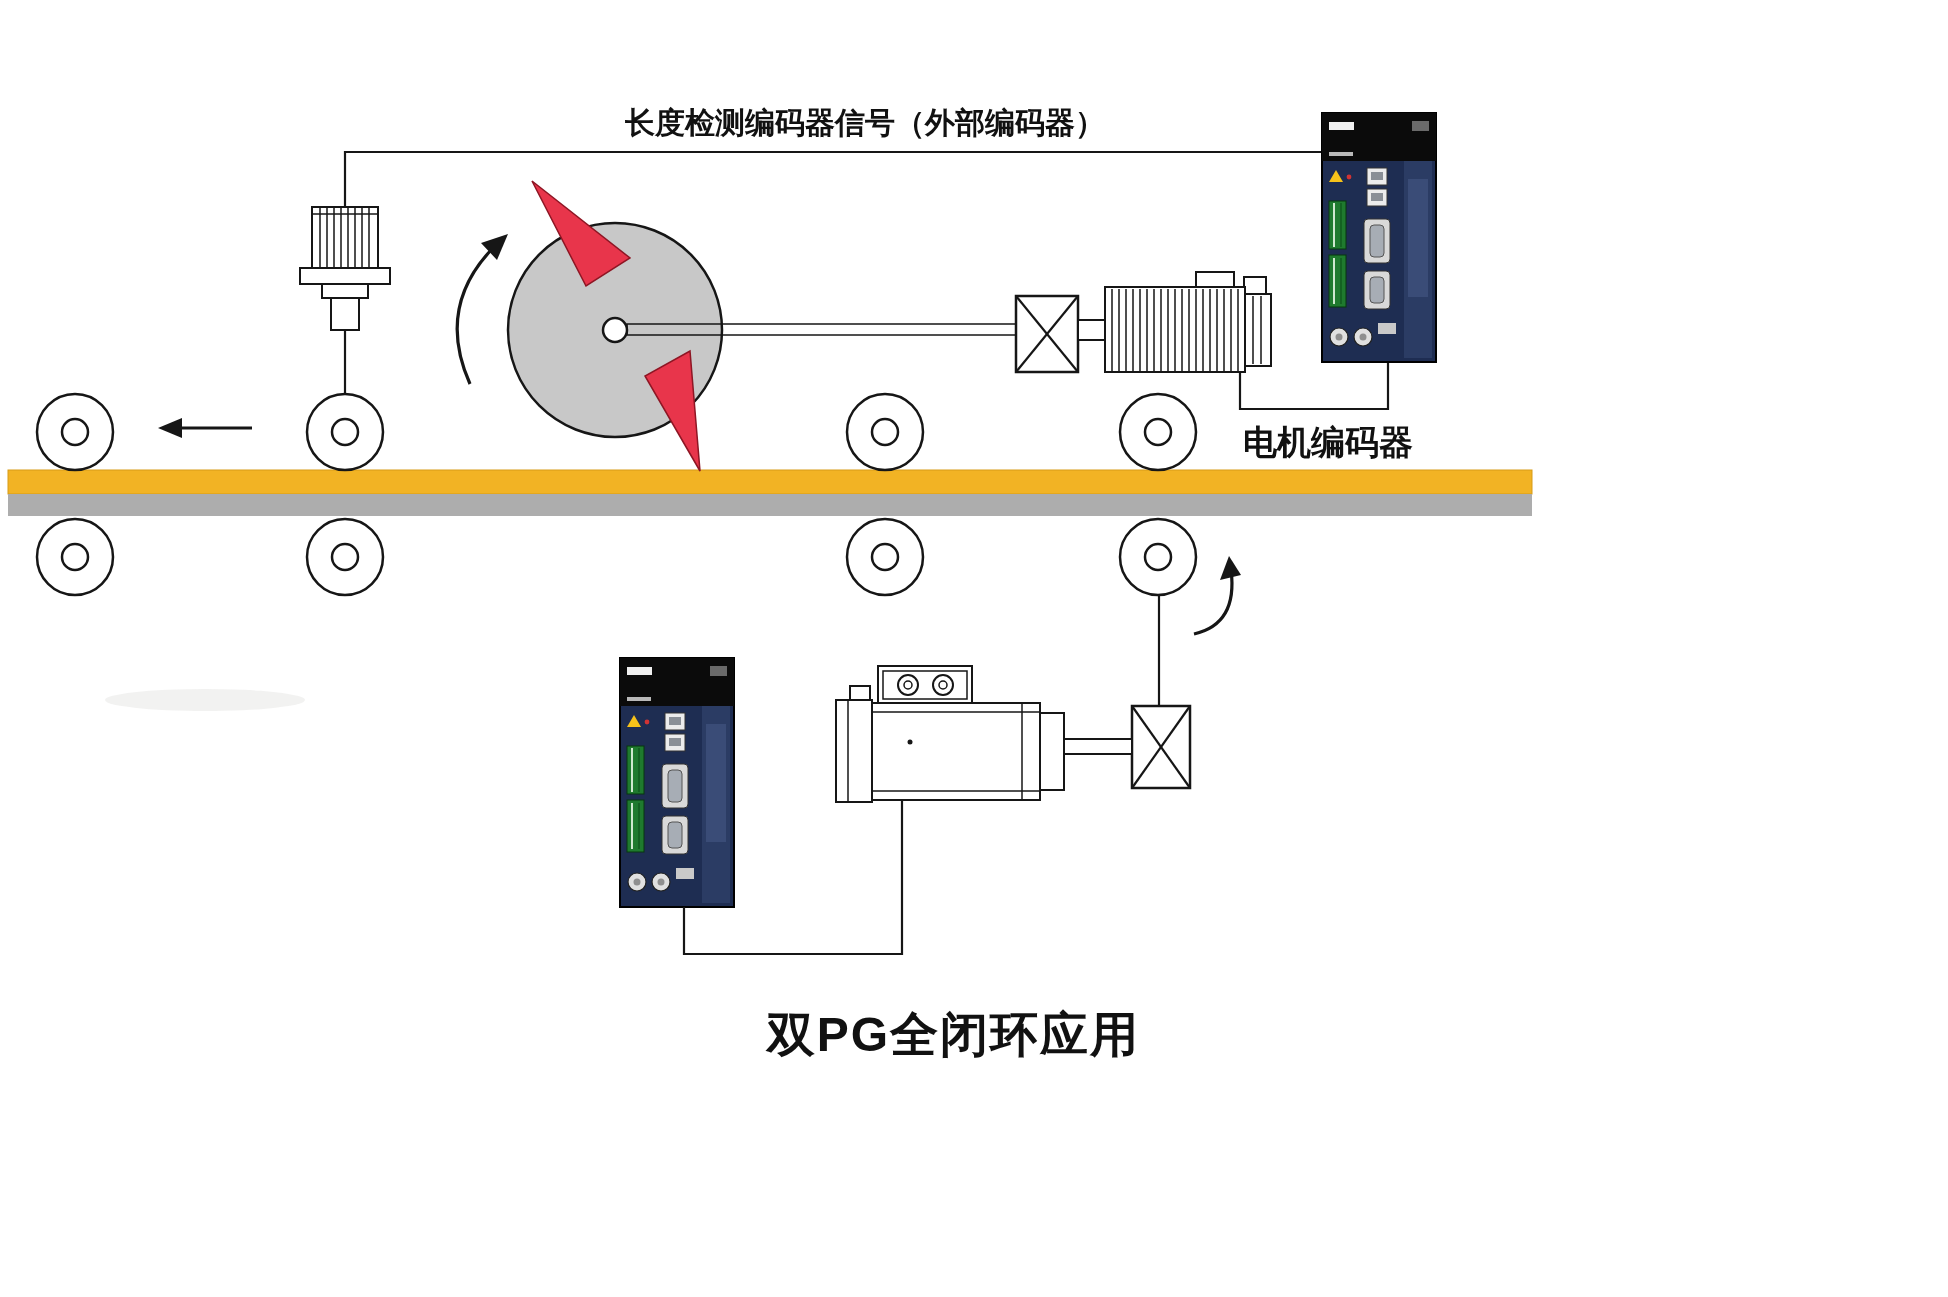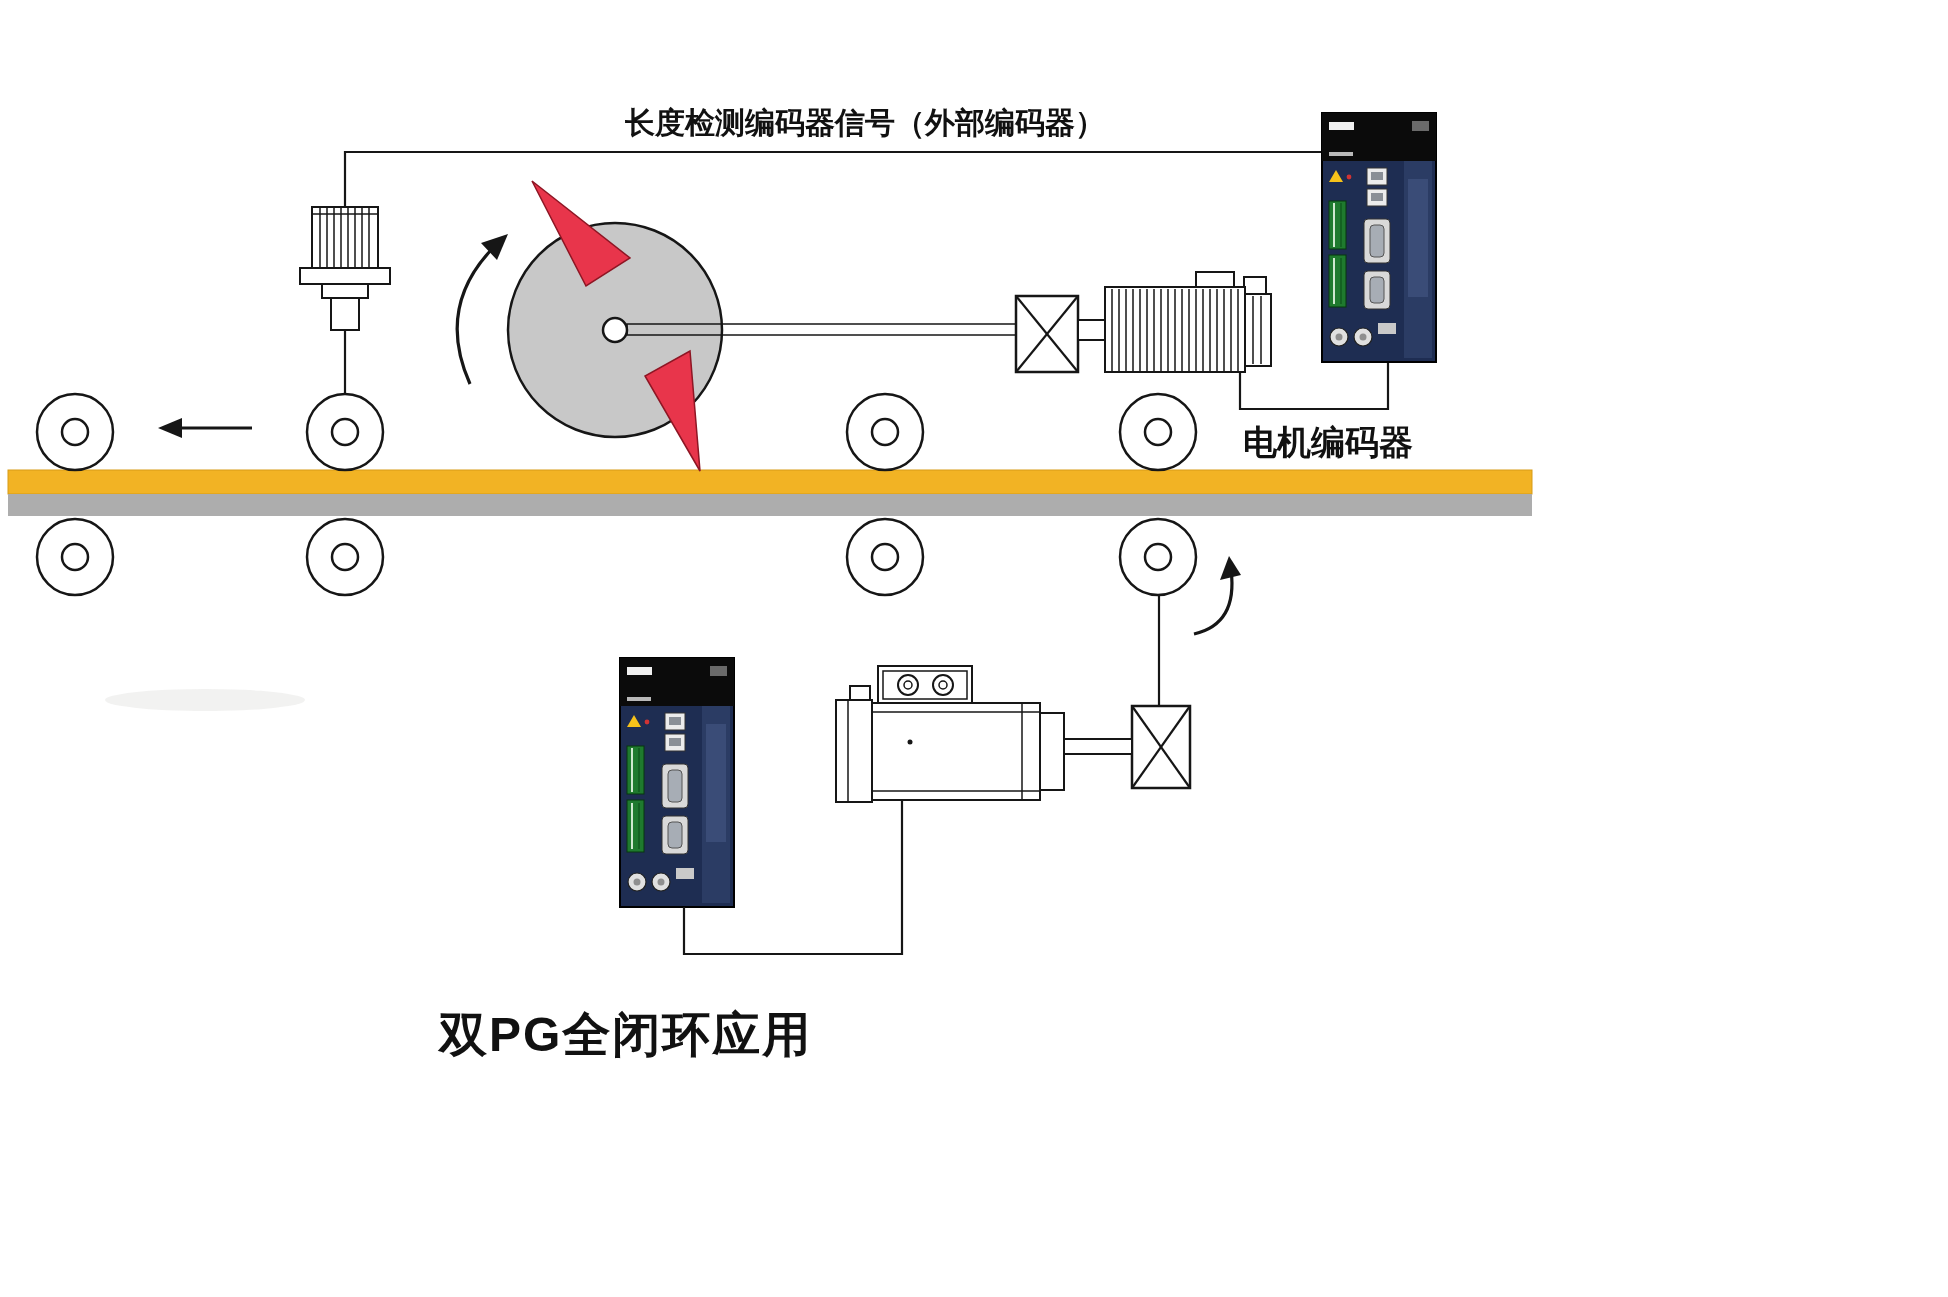--- a/index.html
+++ b/index.html
@@ -3,21 +3,21 @@
 <meta charset="utf-8">
 <style>
   * { margin:0; padding:0; box-sizing:border-box; }
   html,body { background:#ffffff; }
   body { width:1948px; height:1297px; font-family:"Liberation Sans", sans-serif; }
   .stage { position:relative; width:1948px; height:1106px; background:#ffffff; overflow:hidden; }
   .stage svg { position:absolute; left:0; top:0; }
   .overlay-label { position:absolute; color:#111111; font-weight:700; white-space:nowrap; }
   .label-top   { left:625px; top:103px; width:470px; text-align:center; font-size:30px; }
   .label-enc   { left:1243px; top:420px; font-size:34px; }
-  .page-title  { left:439px; top:1003px; width:740px; text-align:left; font-size:48px; letter-spacing:2px; }
+  .page-title  { left:400px; top:1003px; width:740px; text-align:right; font-size:48px; letter-spacing:2px; }
   
   .s25 { fill:#ffffff; stroke:#161616; stroke-width:2.5; }
   .s2  { fill:#ffffff; stroke:#161616; stroke-width:2; }
   .l2  { fill:none; stroke:#161616; stroke-width:2.2; }
   .l15 { fill:none; stroke:#161616; stroke-width:1.5; }
   .arr { fill:none; stroke:#161616; stroke-width:3.2; }
 </style>
 </head>
 <body>
 

